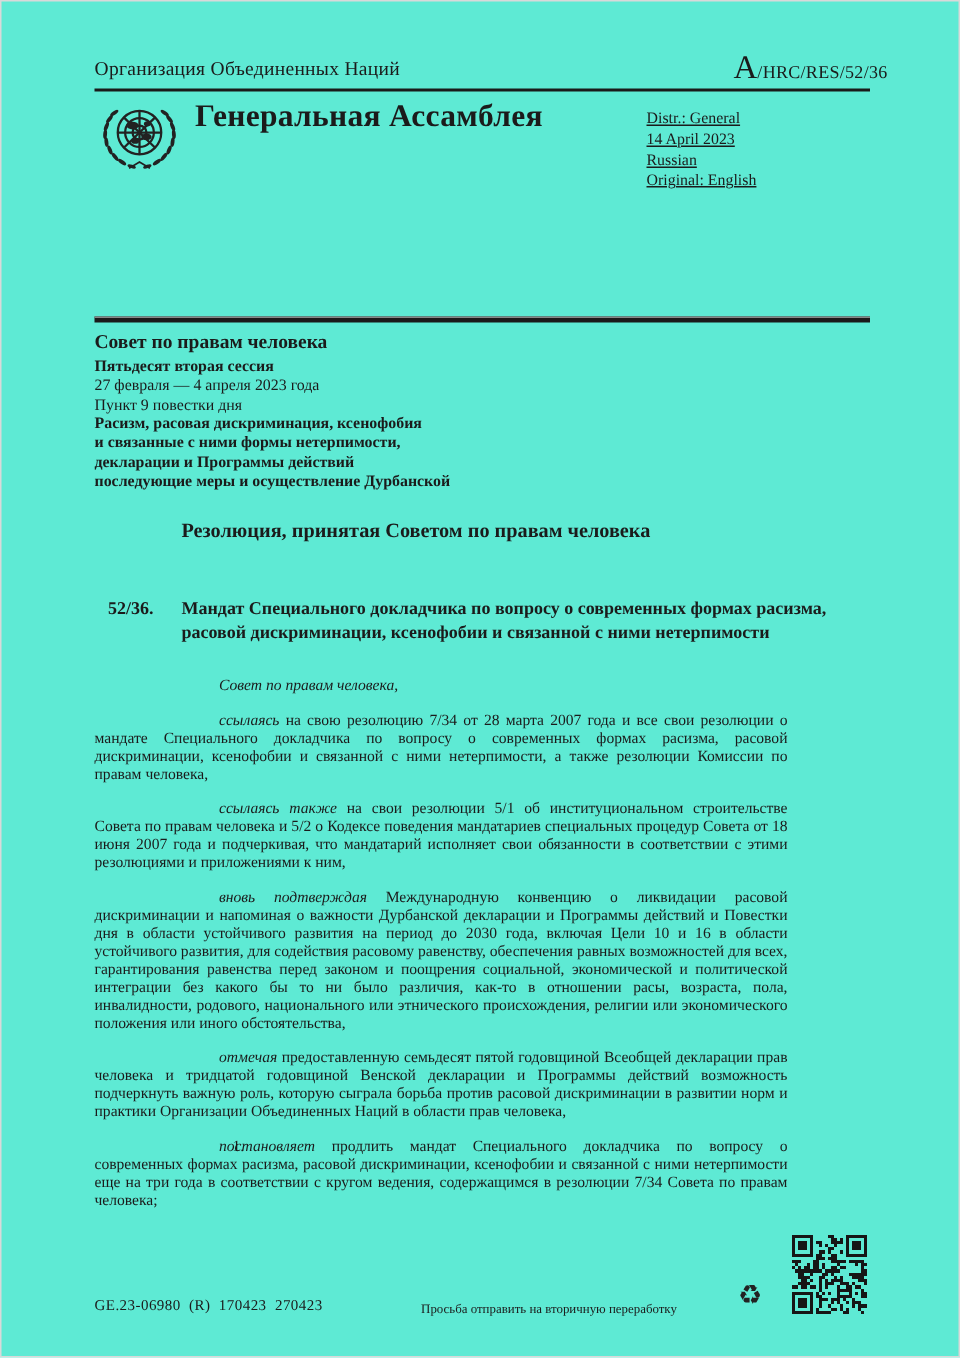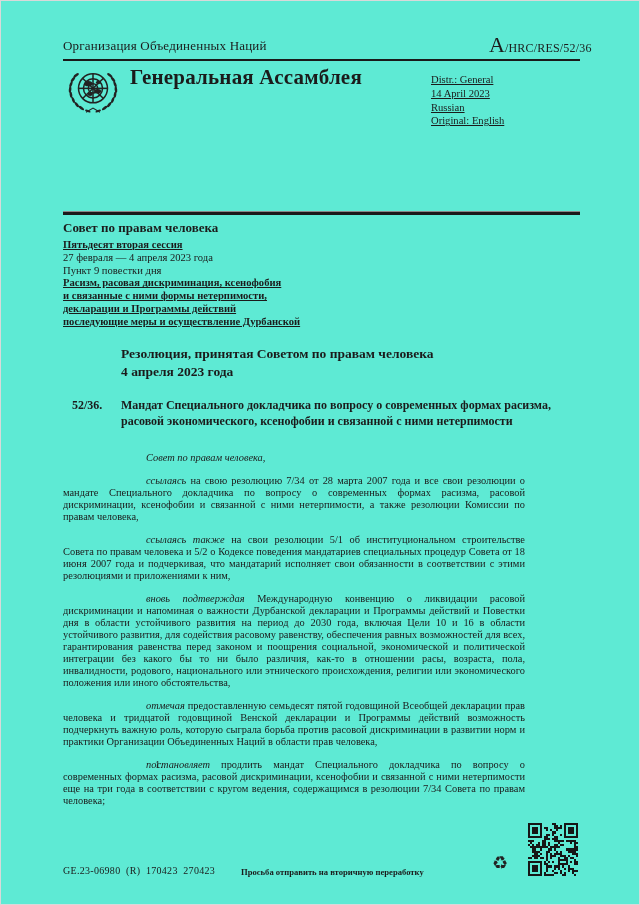--- a/index.html
+++ b/index.html
@@ -15,37 +15,37 @@
   .rule-top{top:58px;height:1.6px;}
   .rule-thick{top:210px;height:2.6px;border-top:1px solid #888;}
   .emblem{position:absolute;left:63px;top:62px;width:58px;height:60px;}
   .assembly{position:absolute;left:129px;top:64px;font-size:21px;font-weight:bold;letter-spacing:.2px;}
   .distr{position:absolute;left:430px;top:72px;font-size:10.6px;line-height:13.8px;text-decoration:underline;}
 
   
   .session{position:absolute;left:62px;top:219px;}
   .council{font-size:13px;font-weight:bold;margin-bottom:3px;}
   .meta{font-size:10.6px;line-height:12.8px;}
-  .bold{font-weight:bold;text-decoration:underline;}
+  .bold{font-weight:bold;}
 
   
   .res-title{position:absolute;left:120px;top:344px;font-size:13.5px;font-weight:bold;line-height:17.5px;}
   .res-num{position:absolute;left:71px;top:397px;font-size:12px;font-weight:bold;}
   .res-subtitle{position:absolute;left:120px;top:397px;width:430px;font-size:12px;font-weight:bold;line-height:15.6px;}
 
   
   .doc-body{position:absolute;left:62px;top:451px;width:462px;font-size:10.4px;line-height:12px;text-align:justify;}
   .para{margin:0 0 11px 0;text-indent:83px;}
   .operative{text-indent:46px;}
   .pnum{display:inline-block;width:37px;font-style:normal;}
   .it{font-style:italic;}
 
   
   .ge{position:absolute;left:62px;top:864px;font-size:10px;white-space:pre;letter-spacing:.3px;}
-  .recycle-note{position:absolute;left:240px;top:866px;width:250px;text-align:left;font-size:8.6px;font-weight:bold;}
+  .recycle-note{position:absolute;left:240px;top:866px;width:250px;text-align:center;font-size:8.6px;font-weight:normal;}
   .recycle-icon{position:absolute;left:491px;top:853px;font-size:18px;line-height:18px;color:#222;}
   .qr{position:absolute;left:527px;top:822px;width:50px;height:53px;}
   .qr svg{display:block;width:50px;height:53px;}
 </style>
 </head>
 <body>
 
 <div class="page">
 
   <div class="org-line">Организация Объединенных Наций</div>
@@ -112,24 +112,23 @@
     <div class="meta">27 февраля — 4 апреля 2023 года</div>
     <div class="meta">Пункт 9 повестки дня</div>
     <div class="meta bold">Расизм, расовая дискриминация, ксенофобия</div>
     <div class="meta bold">и связанные с ними формы нетерпимости,</div>
     <div class="meta bold">декларации и Программы действий</div>
     <div class="meta bold">последующие меры и осуществление Дурбанской</div>
   </div>
 
   <div class="res-title">
     <div>Резолюция, принятая Советом по правам человека</div>
-    <div>4 апреля 2023 года</div>
   </div>
   <div class="res-num">52/36.</div>
-  <div class="res-subtitle">Мандат Специального докладчика по вопросу о современных формах расизма, расовой экономического, ксенофобии и связанной с ними нетерпимости</div>
+  <div class="res-subtitle">Мандат Специального докладчика по вопросу о современных формах расизма, расовой дискриминации, ксенофобии и связанной с ними нетерпимости</div>
 
   <div class="doc-body">
     <p class="para"><span class="it">Совет по правам человека,</span></p>
 
     <p class="para"><span class="it">ссылаясь</span><span> на свою резолюцию 7/34 от 28 марта 2007 года и все свои резолюции о мандате Специального докладчика по вопросу о современных формах расизма, расовой дискриминации, ксенофобии и связанной с ними нетерпимости, а также резолюции Комиссии по правам человека,</span></p>
 
     <p class="para"><span class="it">ссылаясь также</span><span> на свои резолюции 5/1 об институциональном строительстве Совета по правам человека и 5/2 о Кодексе поведения мандатариев специальных процедур Совета от 18 июня 2007 года и подчеркивая, что мандатарий исполняет свои обязанности в соответствии с этими резолюциями и приложениями к ним,</span></p>
 
     <p class="para"><span class="it">вновь подтверждая</span><span> Международную конвенцию о ликвидации расовой дискриминации и напоминая о важности Дурбанской декларации и Программы действий и Повестки дня в области устойчивого развития на период до 2030 года, включая Цели 10 и 16 в области устойчивого развития, для содействия расовому равенству, обеспечения равных возможностей для всех, гарантирования равенства перед законом и поощрения социальной, экономической и политической интеграции без какого бы то ни было различия, как-то в отношении расы, возраста, пола, инвалидности, родового, национального или этнического происхождения, религии или экономического положения или иного обстоятельства,</span></p>
 

